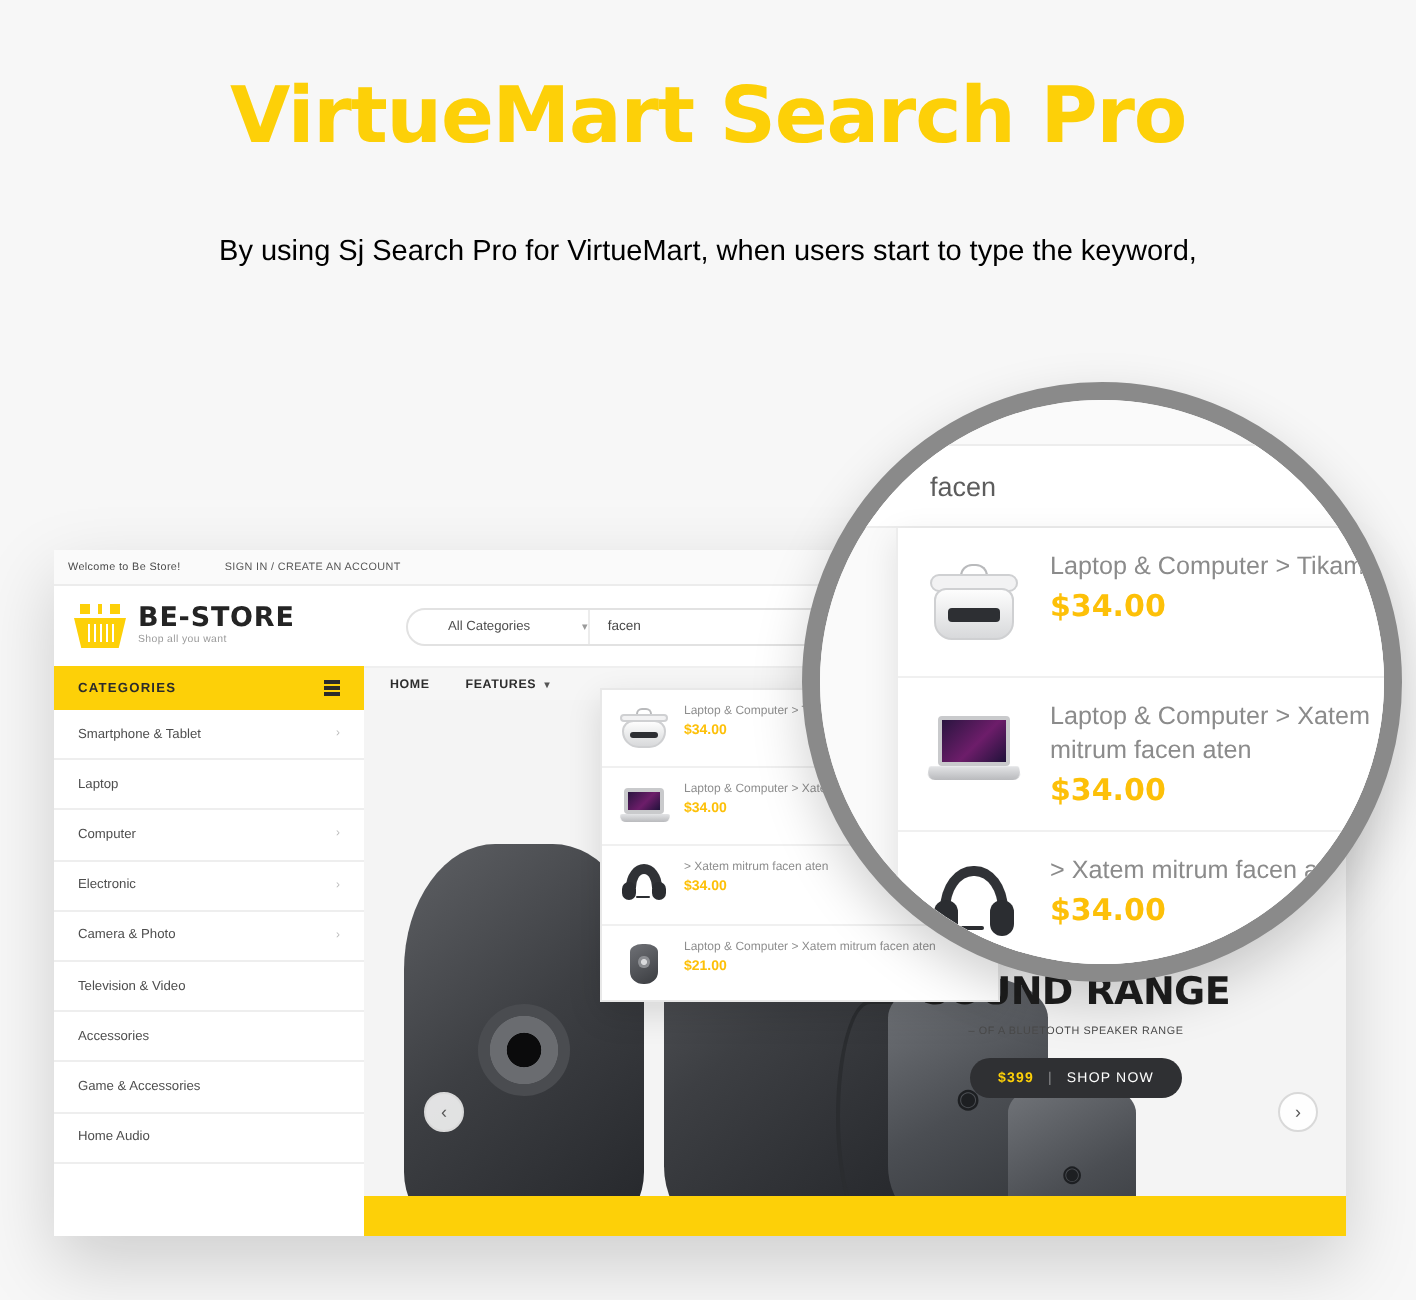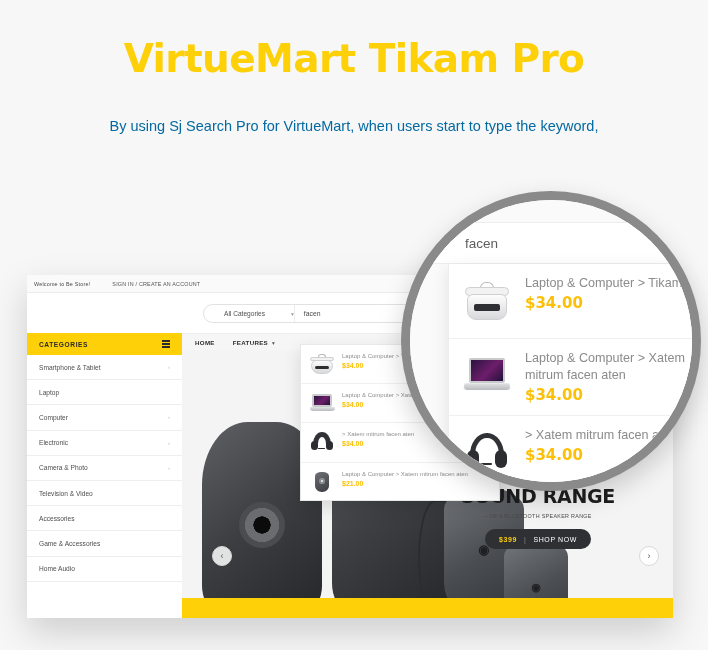--- a/index.html
+++ b/index.html
@@ -15,21 +15,21 @@
   .hero-title {
     position: absolute; left: 0; top: 36px; width: 708px;
     text-align: center;
     font-size: 39px; font-weight: bold; letter-spacing: -0.6px;
     color: #fdd008;
     font-family: "DejaVu Sans", sans-serif;
   }
   .hero-sub {
     position: absolute; left: 0; top: 114px; width: 708px;
     text-align: center;
-    font-size: 14.5px; line-height: 24px; color: #0369a1;
+    font-size: 14.5px; line-height: 24px; color: #000000;
     font-family: "Liberation Sans", sans-serif;
   }
   .hero-sub .l2 { display: block; }
 
   
   .site {
     position: absolute; left: 27px; top: 275px;
     width: 646px; height: 343px;
     background: #ffffff;
     box-shadow: 0 14px 34px rgba(0,0,0,.17);
@@ -246,33 +246,43 @@
   .mg-name { font-size: 12.6px; color: #8b8b8b; line-height: 17px; white-space: nowrap; }
   .mg-name.wrap { white-space: normal; }
   .mg-price { font-size: 15px; color: #fdc008; font-weight: bold; margin-top: 2px;
     font-family: "DejaVu Sans", sans-serif; }
 </style>
 </head>
 <body>
 
 <div id="root">
 
-  <div class="hero-title">VirtueMart Tikam Pro</div>
+  <div class="hero-title">VirtueMart Search Pro</div>
   <div class="hero-sub">
     <span class="l2">By using Sj Search Pro for VirtueMart, when users start to type the keyword,</span>
   </div>
 
   <div class="site">
 
     <div class="topbar">
       <span>Welcome to Be Store!</span>
       <span class="acct">SIGN IN / CREATE AN ACCOUNT</span>
     </div>
 
     <div class="headrow">
+      <div class="logo-wrap">
+        <div class="basket">
+          <div class="lid"></div>
+            <div class="body"></div>
+        </div>
+        <div class="logo-text">
+          <div class="logo-name">BE-STORE</div>
+          <div class="logo-tag">Shop all you want</div>
+        </div>
+      </div>
 
       <div class="searchbar">
         <div class="cat-select">
           <span>All Categories</span>
           <span class="caret">▾</span>
         </div>
         <div class="search-input">facen</div>
         <div class="search-go">
           <span>▼</span>
         </div>

